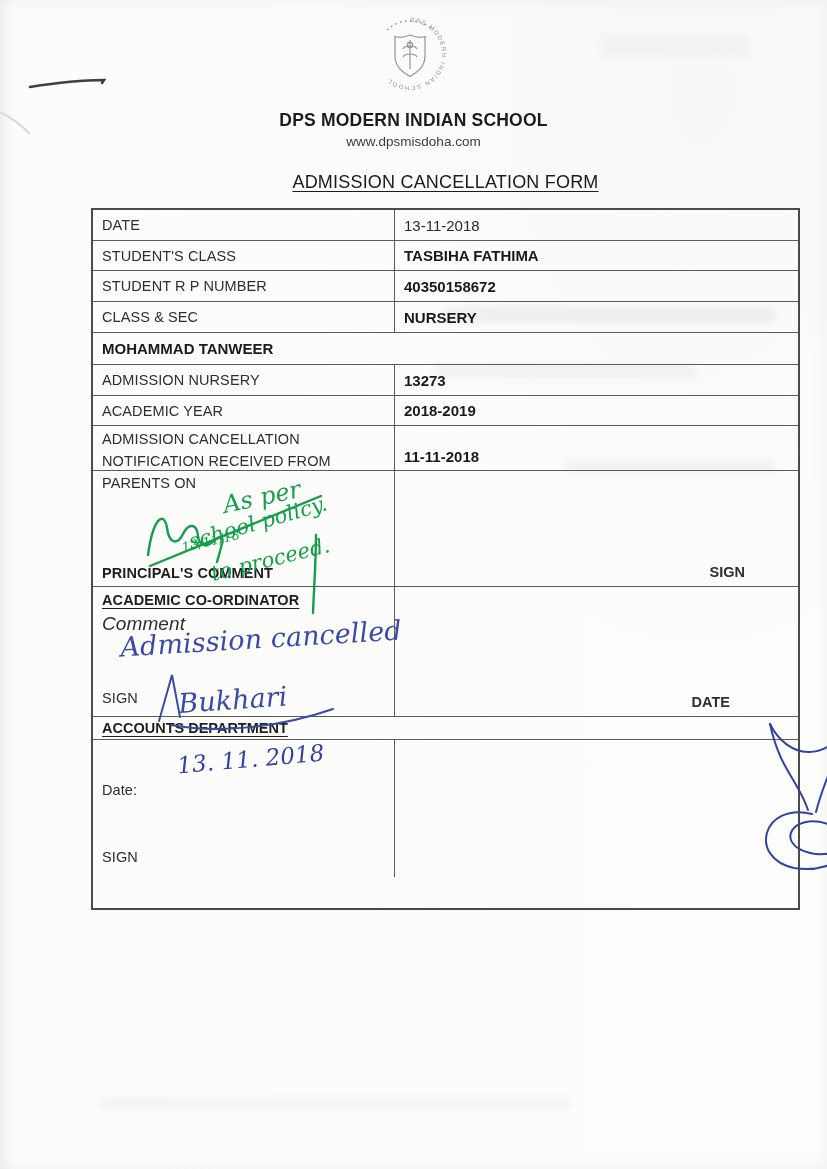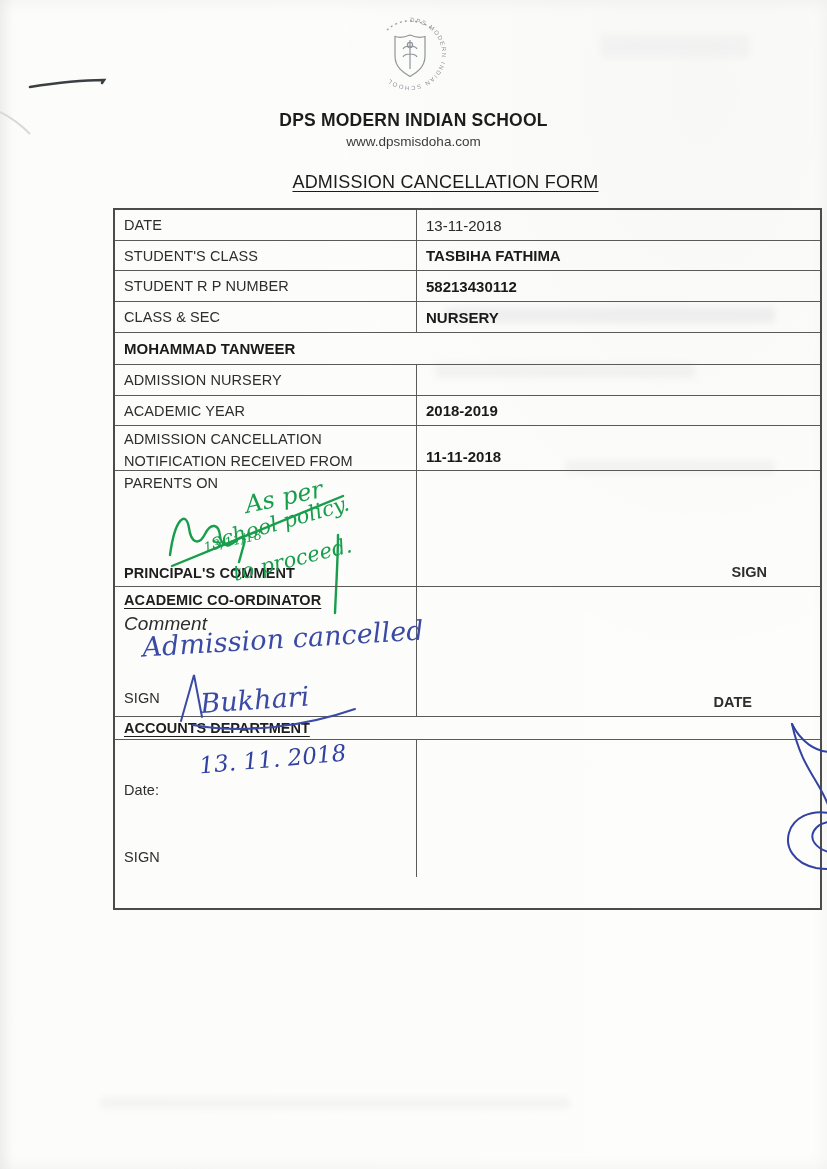--- a/index.html
+++ b/index.html
@@ -17,21 +17,21 @@
   .seal{position:absolute;left:365px;top:9px;width:90px;height:90px;}
   .school-name{position:absolute;left:0;top:110px;width:827px;text-align:center;
     font-size:17.5px;font-weight:bold;letter-spacing:0.2px;color:#1c1c1c;}
   .website{position:absolute;left:0;top:134px;width:827px;text-align:center;
     font-size:13.5px;color:#3c3c3c;}
   .form-title{position:absolute;left:91px;top:172px;width:709px;text-align:center;
     font-size:18px;font-weight:normal;color:#1b1b1b;letter-spacing:0.2px;}
   .form-title span{text-decoration:underline;text-underline-offset:3px;}
   
   .form-table{position:absolute;left:91px;top:208px;width:709px;height:702px;
-    border:2px solid #4b4b4b;box-sizing:border-box;background:transparent;margin-left:22px;}
+    border:2px solid #4b4b4b;box-sizing:border-box;background:transparent;}
   .r{display:flex;box-sizing:border-box;border-top:1px solid #5a5a5a;position:relative;}
   .r.first{border-top:none;}
   .cl{width:302px;box-sizing:border-box;border-right:1px solid #5a5a5a;
     display:flex;align-items:center;padding-left:9px;
     font-size:14.5px;color:#2e2e2e;letter-spacing:0.1px;}
   .cv{flex:1;display:flex;align-items:center;padding-left:9px;
     font-size:15px;font-weight:bold;color:#1a1a1a;}
   .cv.regular{font-weight:normal;color:#2a2a2a;}
   .r.notif .cl{align-items:flex-start;padding-top:3px;line-height:1.5;}
   .r.notif .cv{align-items:flex-end;padding-bottom:5px;}
@@ -112,31 +112,32 @@
     <div class="r first" style="height:30px">
       <div class="cl">DATE</div>
       <div class="cv regular">13-11-2018</div>
     </div>
     <div class="r" style="height:30px">
       <div class="cl">STUDENT'S CLASS</div>
       <div class="cv">TASBIHA FATHIMA</div>
     </div>
     <div class="r" style="height:31px">
       <div class="cl">STUDENT R P NUMBER</div>
-      <div class="cv">58213430112</div>
+      <div class="cv">40350158672</div>
     </div>
     <div class="r" style="height:31px">
       <div class="cl">CLASS &amp; SEC</div>
       <div class="cv">NURSERY</div>
     </div>
     <div class="r" style="height:32px">
       <div class="cv">MOHAMMAD TANWEER</div>
     </div>
     <div class="r" style="height:31px">
       <div class="cl">ADMISSION NURSERY</div>
+      <div class="cv">13273</div>
     </div>
     <div class="r" style="height:30px">
       <div class="cl">ACADEMIC YEAR</div>
       <div class="cv">2018-2019</div>
     </div>
     <div class="r notif" style="height:45px">
       <div class="cl">ADMISSION CANCELLATION NOTIFICATION RECEIVED FROM PARENTS ON</div>
       <div class="cv">11-11-2018</div>
     </div>
 

